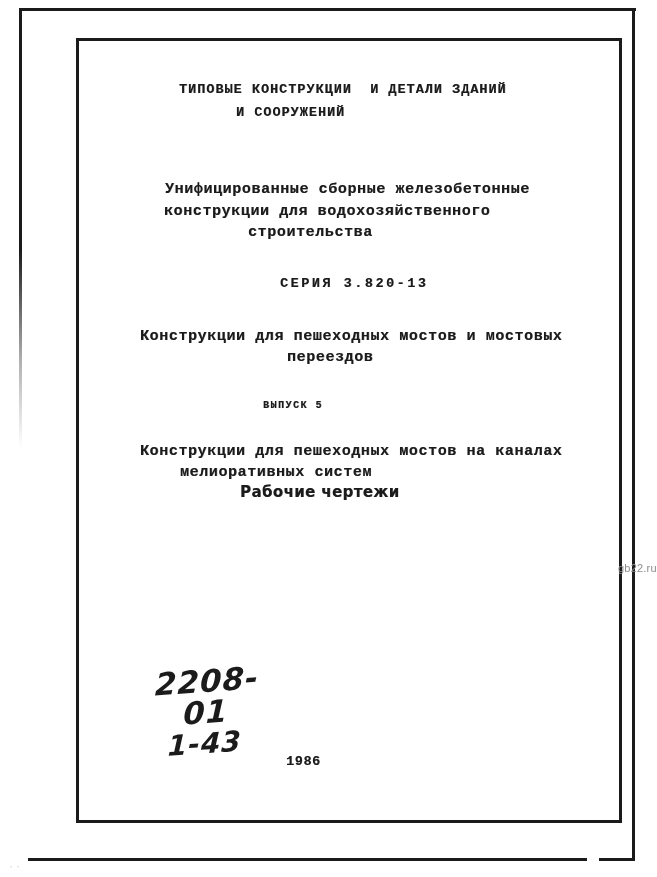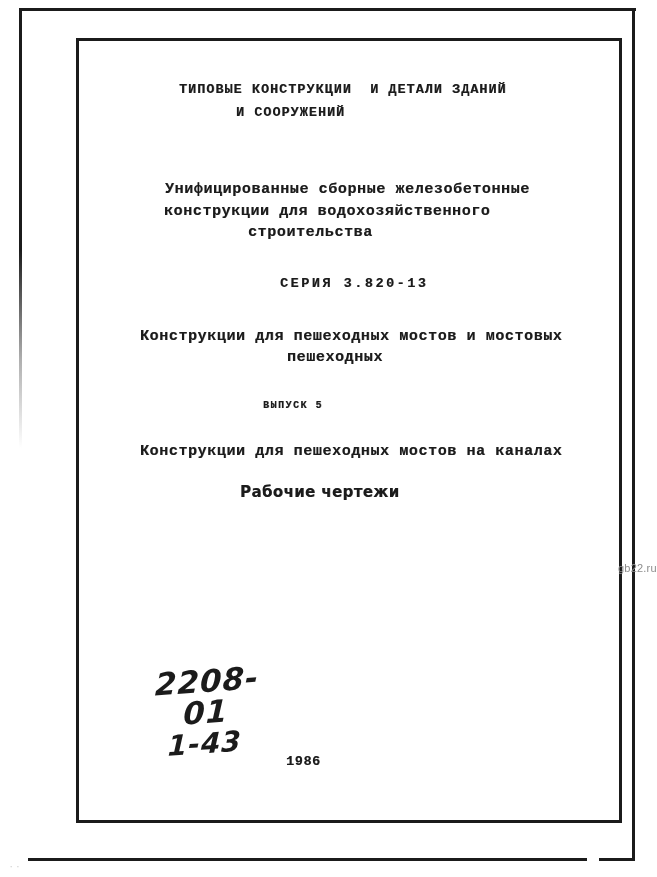--- a/index.html
+++ b/index.html
@@ -115,25 +115,26 @@
   <div class="t hdr l-header1">ТИПОВЫЕ КОНСТРУКЦИИ  И ДЕТАЛИ ЗДАНИЙ</div>
   <div class="t hdr l-header2">И СООРУЖЕНИЙ</div>
 
   <div class="t l-sub1">Унифицированные сборные железобетонные</div>
   <div class="t l-sub2">конструкции для водохозяйственного</div>
   <div class="t l-sub3">строительства</div>
 
   <div class="t l-series">СЕРИЯ 3.820-13</div>
 
   <div class="t l-sec1">Конструкции для пешеходных мостов и мостовых</div>
-  <div class="t l-sec2">пешеходных</div>
+  <div class="t l-sec2">переездов</div>
 
   <div class="t l-issue">ВЫПУСК 5</div>
 
   <div class="t l-cont1">Конструкции для пешеходных мостов на каналах</div>
+  <div class="t l-cont2">мелиоративных систем</div>
   <div class="t l-draw">Рабочие чертежи</div>
 
   <div class="stamp">
     <div class="stamp-line1">2208-01</div>
     <div class="stamp-line2">1-43</div>
   </div>
 
   <div class="t l-year">1986</div>
 
   <div class="watermark">gb22.ru</div>

